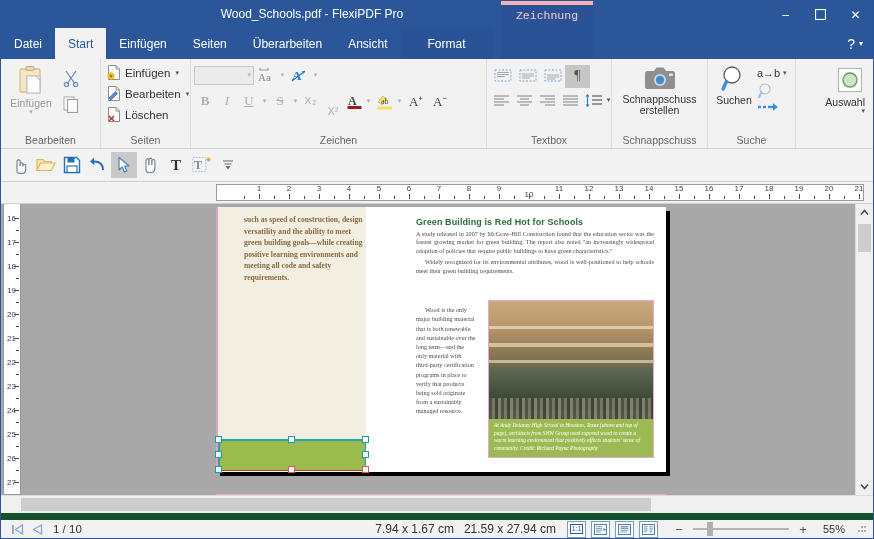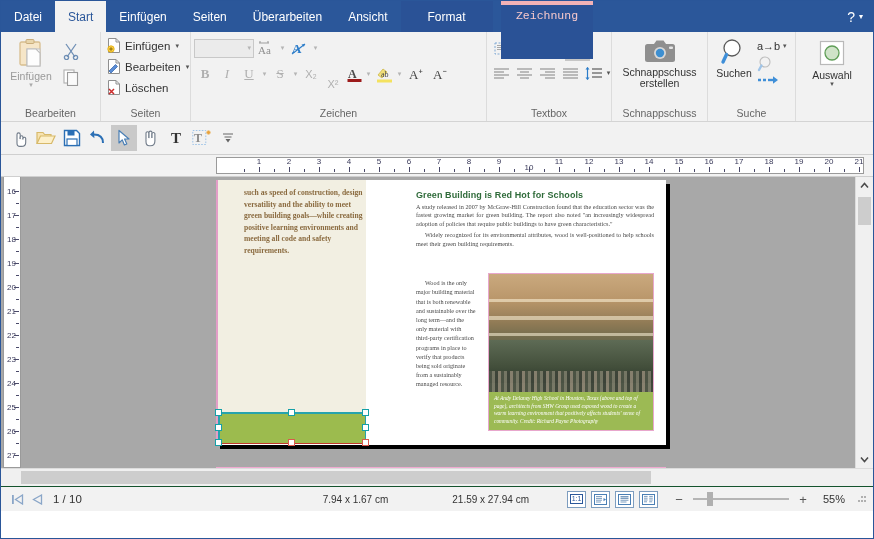--- a/index.html
+++ b/index.html
@@ -430,36 +430,36 @@
     background: #cdcdcd;
   }
   .hs-corner {
     position:absolute; right:0; top:0; width:17px; height:17px; background:#f0f0f0;
   }
 
   
   .statusbar {
     height: 25px;
     background: #f2f2f2;
-    border-top: 1px solid #14532d;
+    border-top: 7px solid #14532d;
     display: flex;
     align-items: center;
     font-size: 11px;
     color: #333;
     padding: 0 6px;
     box-sizing: border-box;
   }
   .nav-btn {
     width: 20px; height: 20px;
     display: flex; align-items: center; justify-content: center;
     color: #8aa6c8; font-size: 11px;
   }
   .pagelabel { margin-left: 6px; font-size: 11.5px; }
   .st-spacer { flex: 1; }
-  .st-item { margin: 0 32px; font-size: 10px; color: #333; white-space: nowrap; }
+  .st-item { margin: 0 5px; font-size: 12px; color: #333; white-space: nowrap; }
   .viewbtn {
     width: 19px; height: 17px;
     border: 1px solid #7d9dbf;
     background: #ffffff;
     margin-right: 5px;
     display: flex; align-items: center; justify-content: center;
     box-sizing: border-box;
   }
   .zoomctl { display:flex; align-items:center; margin-left: 8px;}
   .zoom-pm { width: 16px; text-align:center; color:#555; font-size:13px;}
@@ -468,20 +468,32 @@
   .zslider .knob { position:absolute; left:14px; top:0; width:6px; height:14px; background:#b0b0b0;}
   .zoomval { width: 34px; text-align: right; font-size: 11px; color:#333; }
   .grip { width: 14px; height: 14px; margin-left: 8px; position: relative; }
   .grip i { position:absolute; width:2px; height:2px; background:#b0b0b0; }
 </style>
 </head>
 <body>
 
 <div id="app">
 
+  <div class="titlebar">
+    <div class="title-text">Wood_Schools.pdf - FlexiPDF Pro</div>
+    <div class="win-btns">
+      <div class="win-btn">–</div>
+      <div class="win-btn">
+        <svg width="11" height="11" viewBox="0 0 11 11">
+            <rect x="0.5" y="0.5" width="10" height="10" fill="none" stroke="#fff" stroke-width="1.2"></rect>
+          </svg>
+      </div>
+      <div class="win-btn win-close">✕</div>
+    </div>
+  </div>
 
   <div class="ctx-banner">
     <div class="ctx-stripe"></div>
     <div class="ctx-label">Zeichnung</div>
   </div>
 
   <div class="tabbar">
     <div class="tab">Datei</div>
     <div class="tab active">Start</div>
     <div class="tab">Einfügen</div>
@@ -591,21 +603,21 @@
           </div>
           <div class="minicaret">▾</div>
         </div>
         <div class="fontrow2">
           <div class="iconbtn" style="font-weight:bold;font-family:'Liberation Serif',serif;font-size:13px;">B</div>
           <div class="iconbtn" style="font-style:italic;font-family:'Liberation Serif',serif;font-size:13px;">I</div>
           <div class="iconbtn" style="text-decoration:underline;font-family:'Liberation Serif',serif;font-size:13px;">U</div>
           <div class="minicaret">▾</div>
           <div class="iconbtn" style="text-decoration:line-through;font-family:'Liberation Serif',serif;font-size:13px;">S</div>
           <div class="minicaret">▾</div>
-          <div class="iconbtn" style="font-family:Liberation Sans, sans-serif;font-size:11px;">X₂</div>
+          <div class="iconbtn" style="font-family:Liberation Mono, monospace;font-size:11px;">X₂</div>
           <div class="iconbtn" style="font-family:Liberation Sans, sans-serif;font-size:11px;margin-top:20px;">X²</div>
           <div class="iconbtn on" style="width:20px;">
             <svg width="17" height="17" viewBox="0 0 17 17">
               <text x="2" y="12" font-family="Liberation Serif, serif" font-size="12" font-weight="bold" fill="#4a4a4a">A</text>
               <rect x="1.5" y="13" width="14" height="3" fill="#9c1b1b"></rect>
             </svg>
           </div>
           <div class="minicaret">▾</div>
           <div class="iconbtn on" style="width:22px;">
             <svg width="19" height="17" viewBox="0 0 19 17">
@@ -724,21 +736,21 @@
               <path d="M16 1.2 l5 3.8 l-5 3.8 z" fill="#3f8fd8"></path>
             </svg>
           </div>
         </div>
       </div>
       <div class="rgroup-title">Suche</div>
     </div>
 
     <div class="rgroup" style="width:72px;border-right:none;">
       <div class="rgroup-body" style="justify-content:center;padding-top:3px;">
-        <div class="bigbtn enabled" style="width:68px;">
+        <div class="bigbtn enabled" style="width:68px;align-items:flex-end;">
           <svg width="30" height="30" viewBox="0 0 30 30">
             <rect x="3.5" y="3.5" width="23" height="23" fill="#fff" stroke="#b9b9b9" stroke-width="1.2"></rect>
             <circle cx="15" cy="15" r="7" fill="#cfe3c8" stroke="#5f9e57" stroke-width="1.3"></circle>
           </svg>
           <span class="lbl">Auswahl</span>
           <span class="caret" style="color:#555;">▾</span>
         </div>
       </div>
       <div class="rgroup-title"></div>
     </div>

